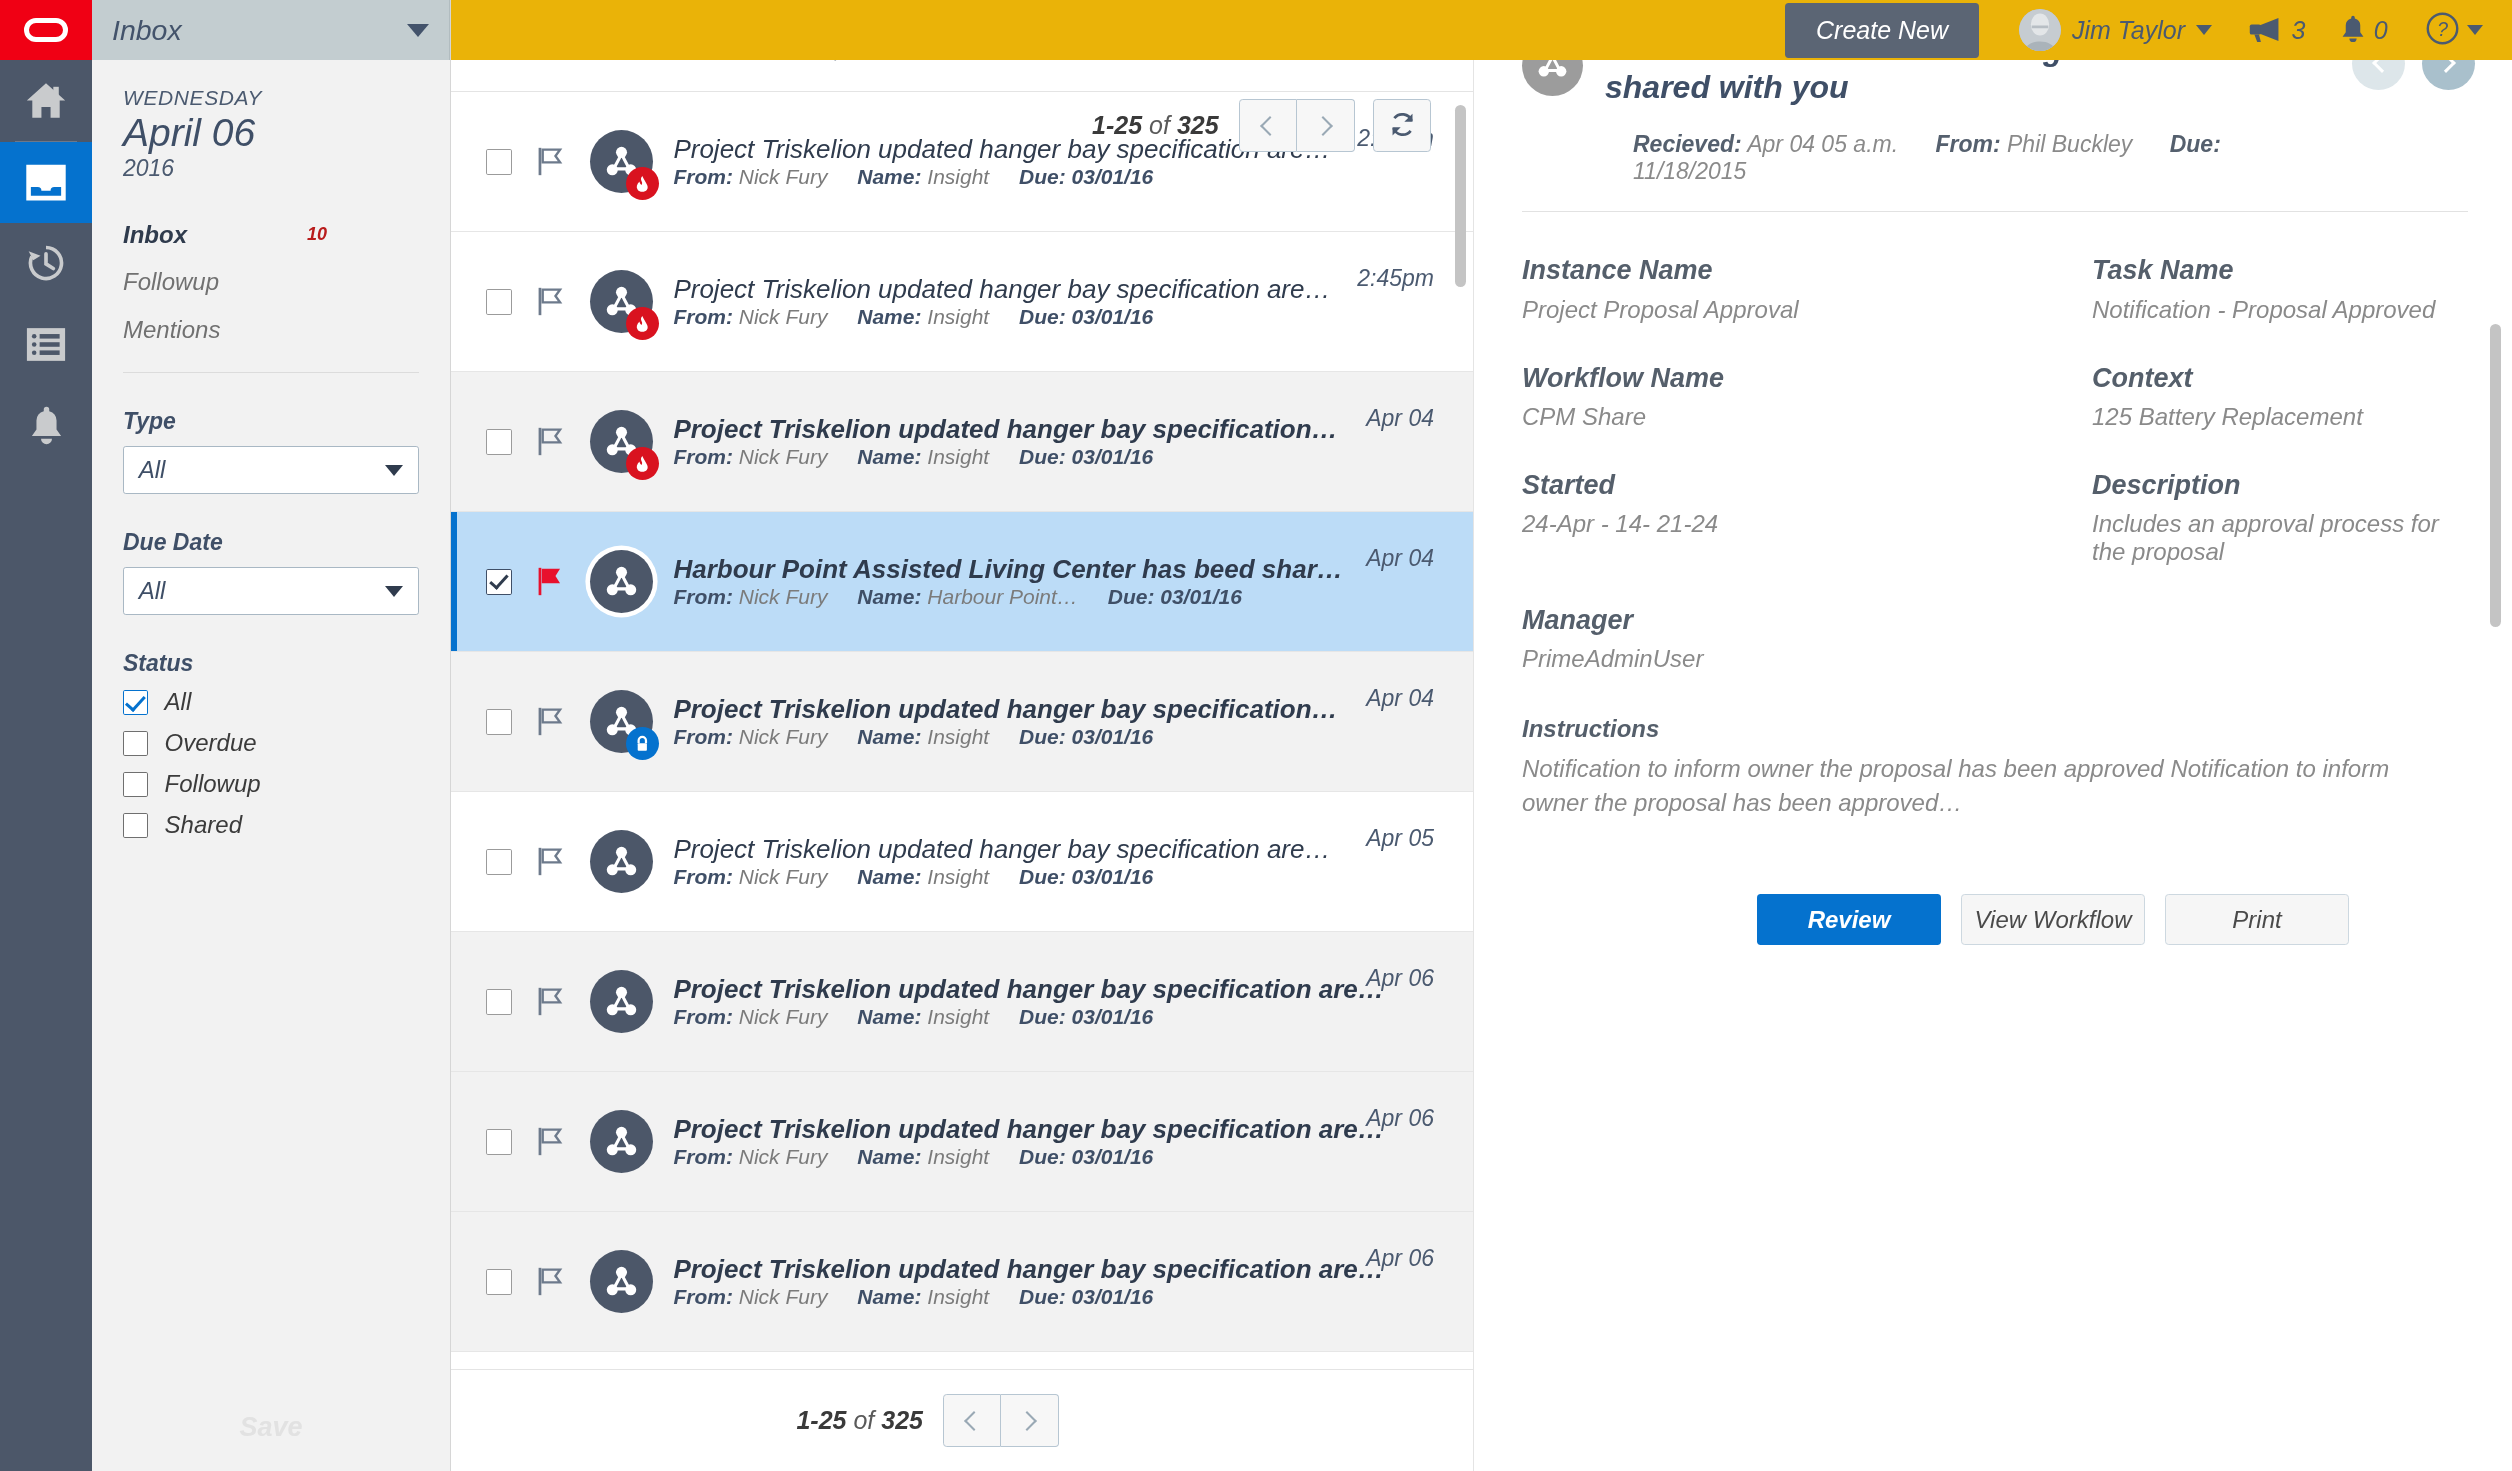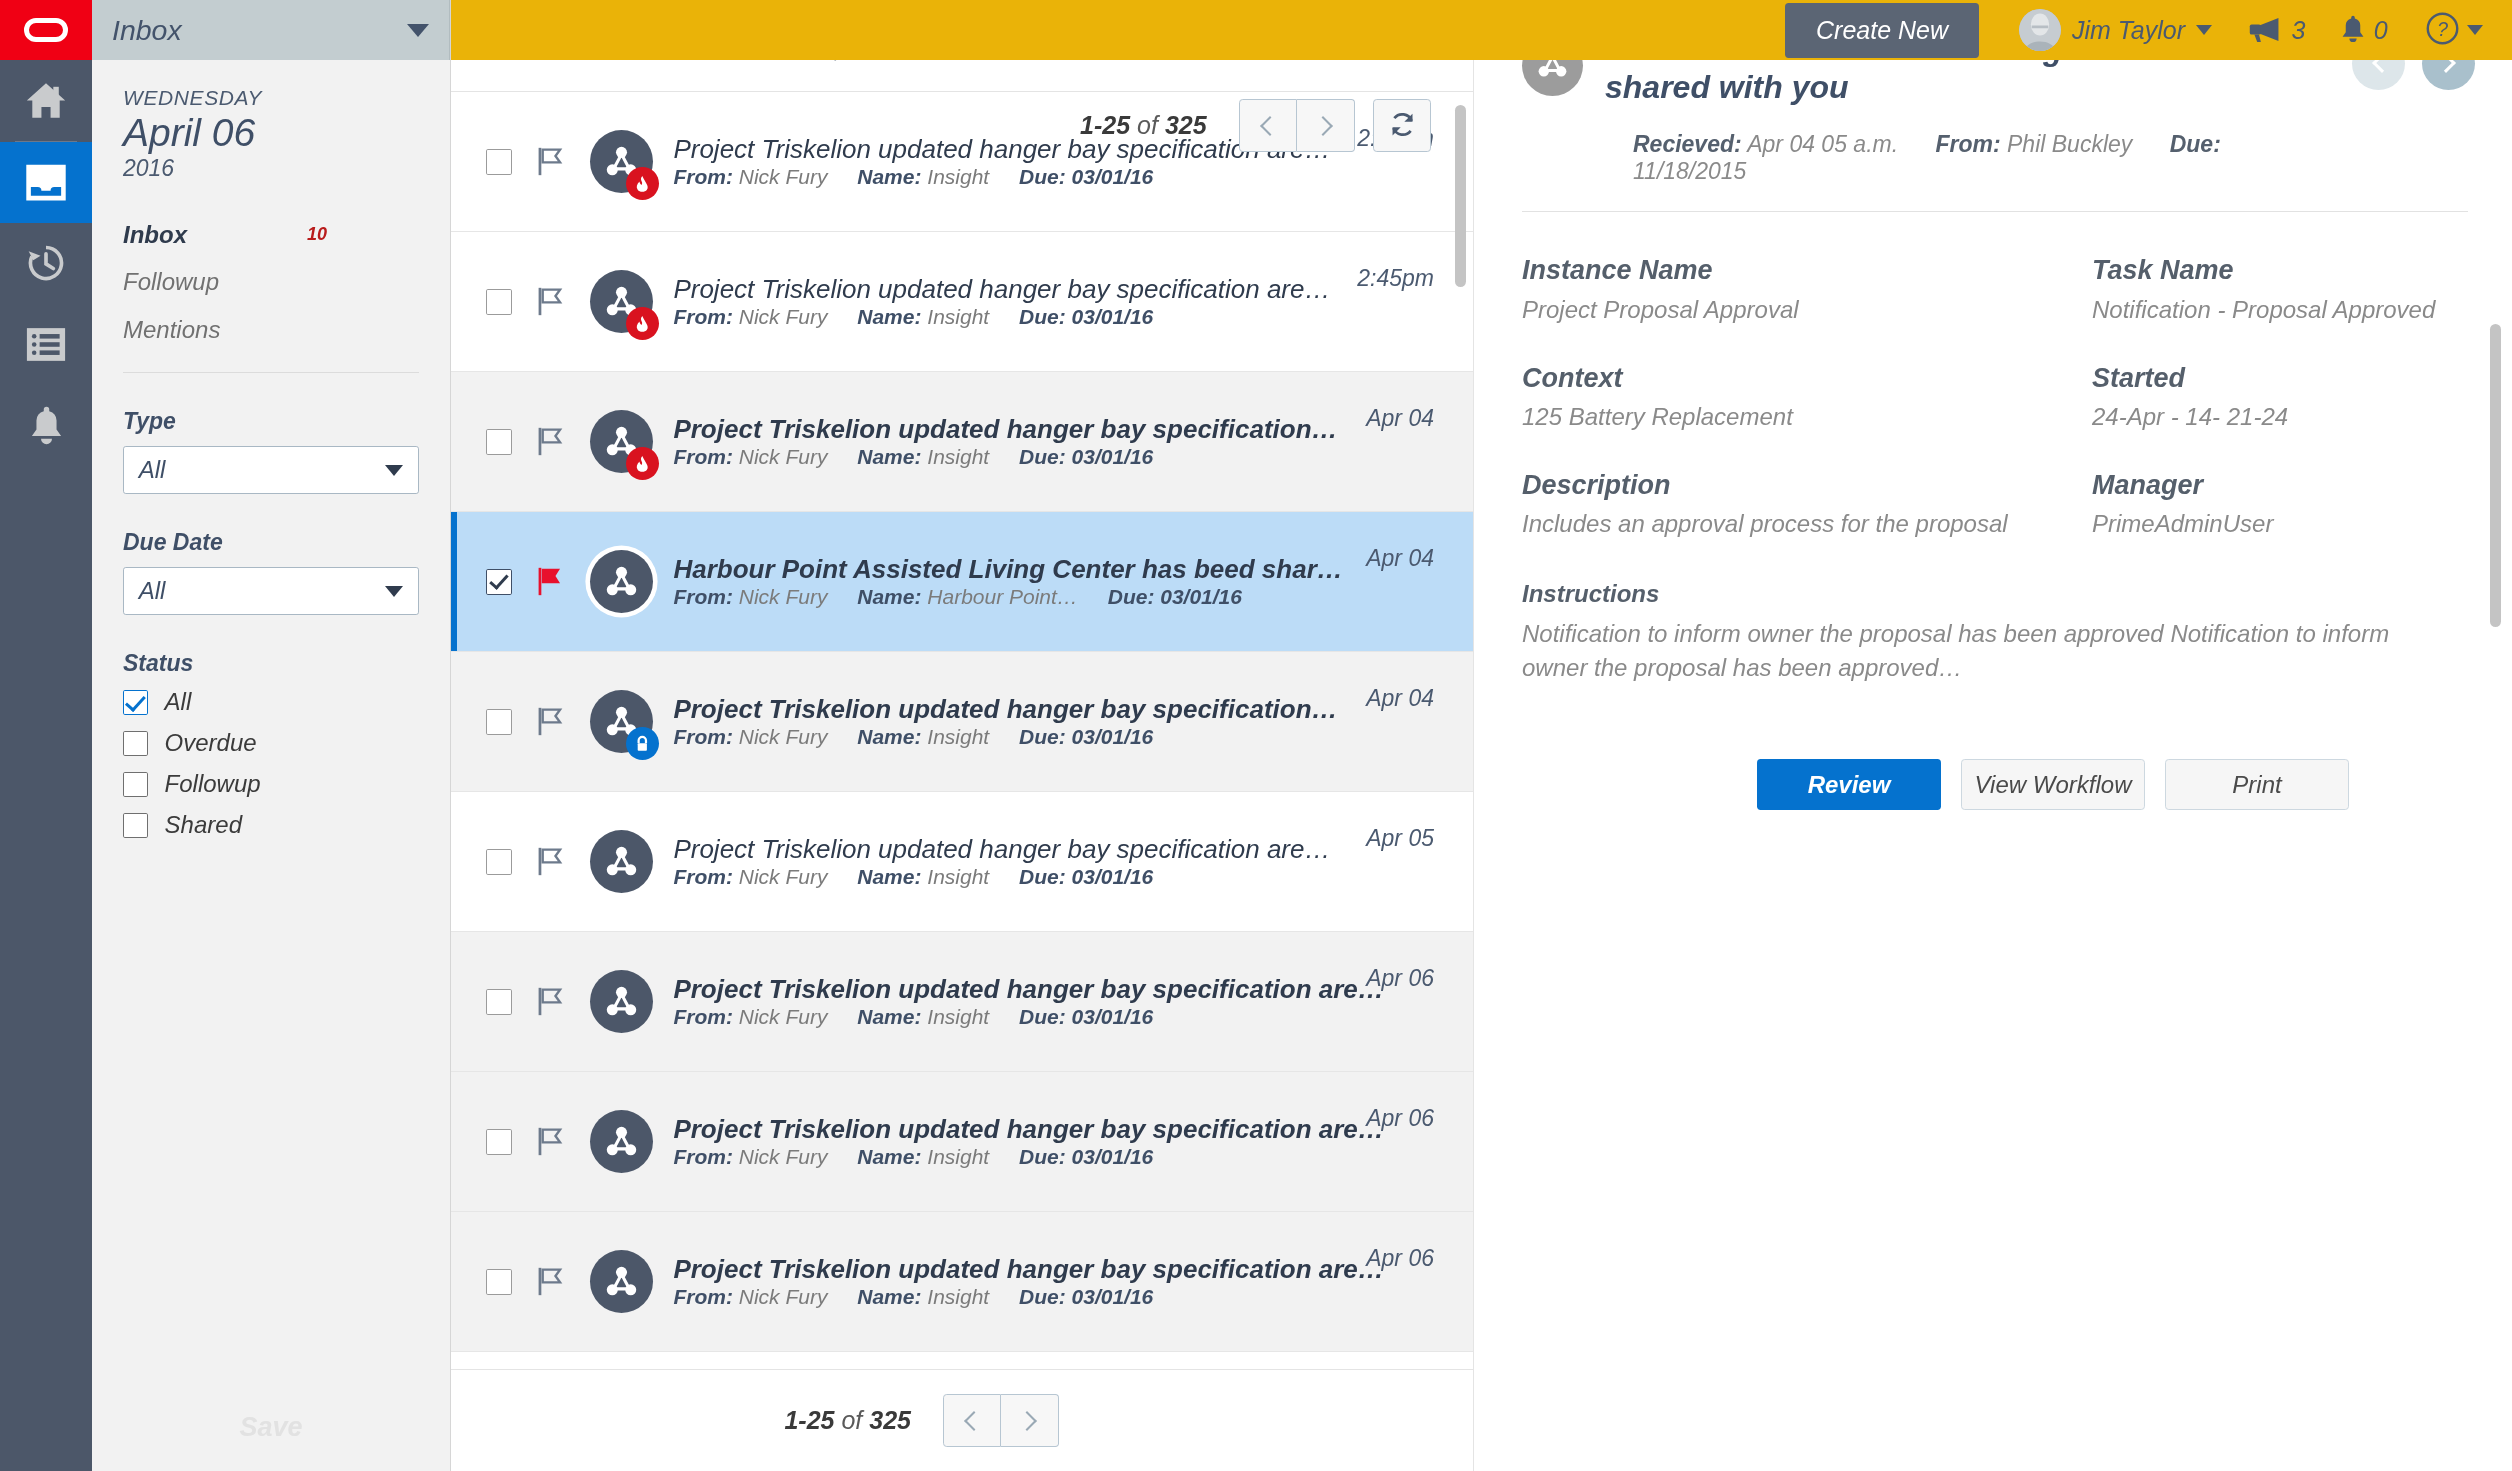--- a/index.html
+++ b/index.html
@@ -176,21 +176,21 @@
   .msg-meta b.due { color: #3f4f67; }
   .msg-time {
     width: 138px; flex: 0 0 138px; text-align: right; padding-right: 39px;
     font-size: 23px; color: #4b5a70; align-self: flex-start; margin-top: 33px;
   }
 
   .center-footer {
     height: 101px; display: flex; align-items: center; justify-content: flex-end;
     padding-right: 414px; background: #fff;
   }
-  .pager-text { font-size: 25px; color: #5a5a5a; margin-right: 32px; }
+  .pager-text { font-size: 25px; color: #5a5a5a; margin-right: 20px; }
   .pager-text b { color: #3a3a3a; font-weight: bold; }
   .pgbtns { display: flex; }
   .pgbtn {
     width: 58px; height: 53px; border: 0.9px solid #b7c6d2; background: #f7f7f7;
     display: flex; align-items: center; justify-content: center; cursor: pointer;
   }
   .pgbtn + .pgbtn { border-left: 0; }
   .pgbtn.first { border-radius: 3.7px 0 0 3.7px; }
   .pgbtn.last { border-radius: 0 3.7px 3.7px 0; }
   .chev {
@@ -845,20 +845,24 @@
     <div class="dt-grid">
       <div class="dt-field">
         <div class="f-label">Instance Name</div>
         <div class="f-value">Project Proposal Approval</div>
       </div>
       <div class="dt-field">
         <div class="f-label">Task Name</div>
         <div class="f-value">Notification - Proposal Approved</div>
       </div>
       <div class="dt-field">
+        <div class="f-label">Workflow Name</div>
+        <div class="f-value">CPM Share</div>
+      </div>
+      <div class="dt-field">
         <div class="f-label">Context</div>
         <div class="f-value">125 Battery Replacement</div>
       </div>
       <div class="dt-field">
         <div class="f-label">Started</div>
         <div class="f-value">24-Apr - 14- 21-24</div>
       </div>
       <div class="dt-field">
         <div class="f-label">Description</div>
         <div class="f-value">Includes an approval process for the proposal</div>

